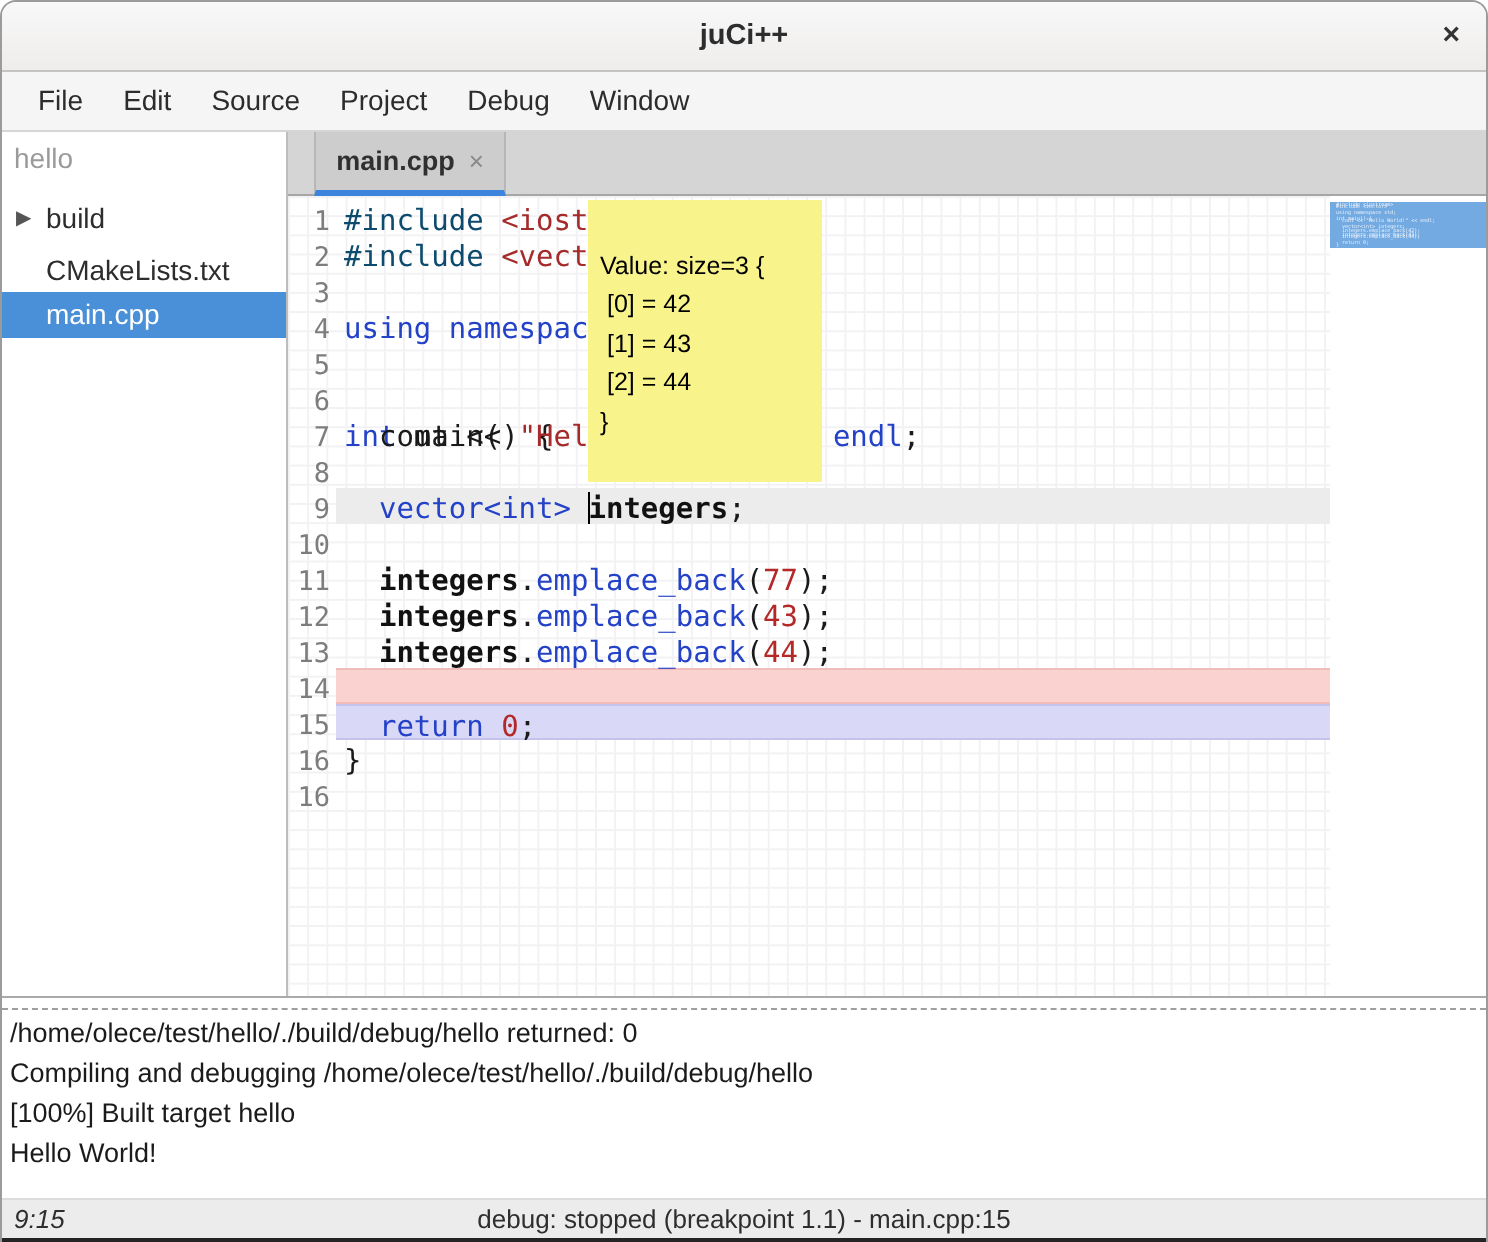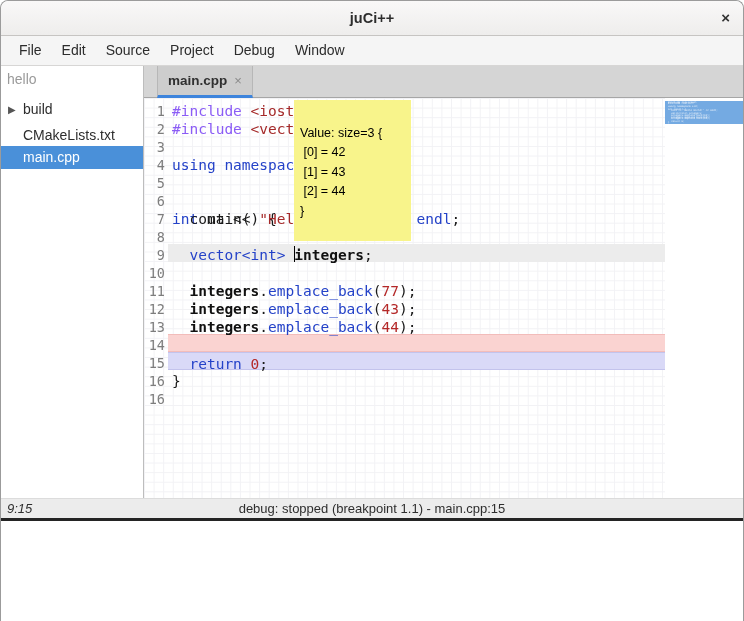--- a/index.html
+++ b/index.html
@@ -53,21 +53,21 @@
   .band.breakpoint { background:#fad3d1; border-top:1px solid #f2bcba; border-bottom:1px solid #f2bcba; }
   .band.debugstop { background:#d9d9f7; border-top:1px solid #c3c3ec; border-bottom:1px solid #c3c3ec; }
   .line-number {
     position:absolute; left:0; width:21px; text-align:right;
     font-family:"DejaVu Sans Mono", monospace; font-size:13.5px; line-height:18px; color:#7d7d7d;
   }
   .code-line {
     position:absolute; left:28px; height:18px; white-space:pre;
     font-family:"DejaVu Sans Mono", monospace; font-size:14.5px; line-height:18px; color:#1a1a1a;
   }
-  .tok-pp  { color:#8b5cf6; }
+  .tok-pp  { color:#0c4a6e; }
   .tok-str { color:#a52a2a; }
   .tok-num { color:#b42828; }
   .tok-kw  { color:#2442c8; }
   .tok-typ { color:#2442c8; }
   .tok-fn  { color:#2442c8; }
   .tok-var { color:#111111; font-weight:bold; }
   .cursor-bar { position:absolute; width:1px; height:16px; background:#000; }
   
   .debug-tooltip {
     position:absolute; left:150px; top:2px; width:117px; height:141px;
@@ -197,20 +197,29 @@
   integers.emplace_back(44);
 
   return 0;
 }
 </div>
       </div>
       <div class="debug-tooltip" id="tooltip"><div>&nbsp;</div><div>Value: size=3 {</div><div> [0] = 42</div><div> [1] = 43</div><div> [2] = 44</div><div>}</div></div>
     </div>
   </div>
 
+  <div class="terminal">
+    <div class="dash"></div>
+    <div class="term-body" id="term-lines">
+        <div class="term-line">/home/olece/test/hello/./build/debug/hello returned: 0</div>
+        <div class="term-line">Compiling and debugging /home/olece/test/hello/./build/debug/hello</div>
+        <div class="term-line">[100%] Built target hello</div>
+        <div class="term-line">Hello World!</div>
+      </div>
+  </div>
 
   <div class="statusbar">
     <span class="status-left">9:15</span>
     <span class="status-center">debug: stopped (breakpoint 1.1) - main.cpp:15</span>
   </div>
 
   <div class="bottom-edge"></div>
 </div>
 
 </body></html>

